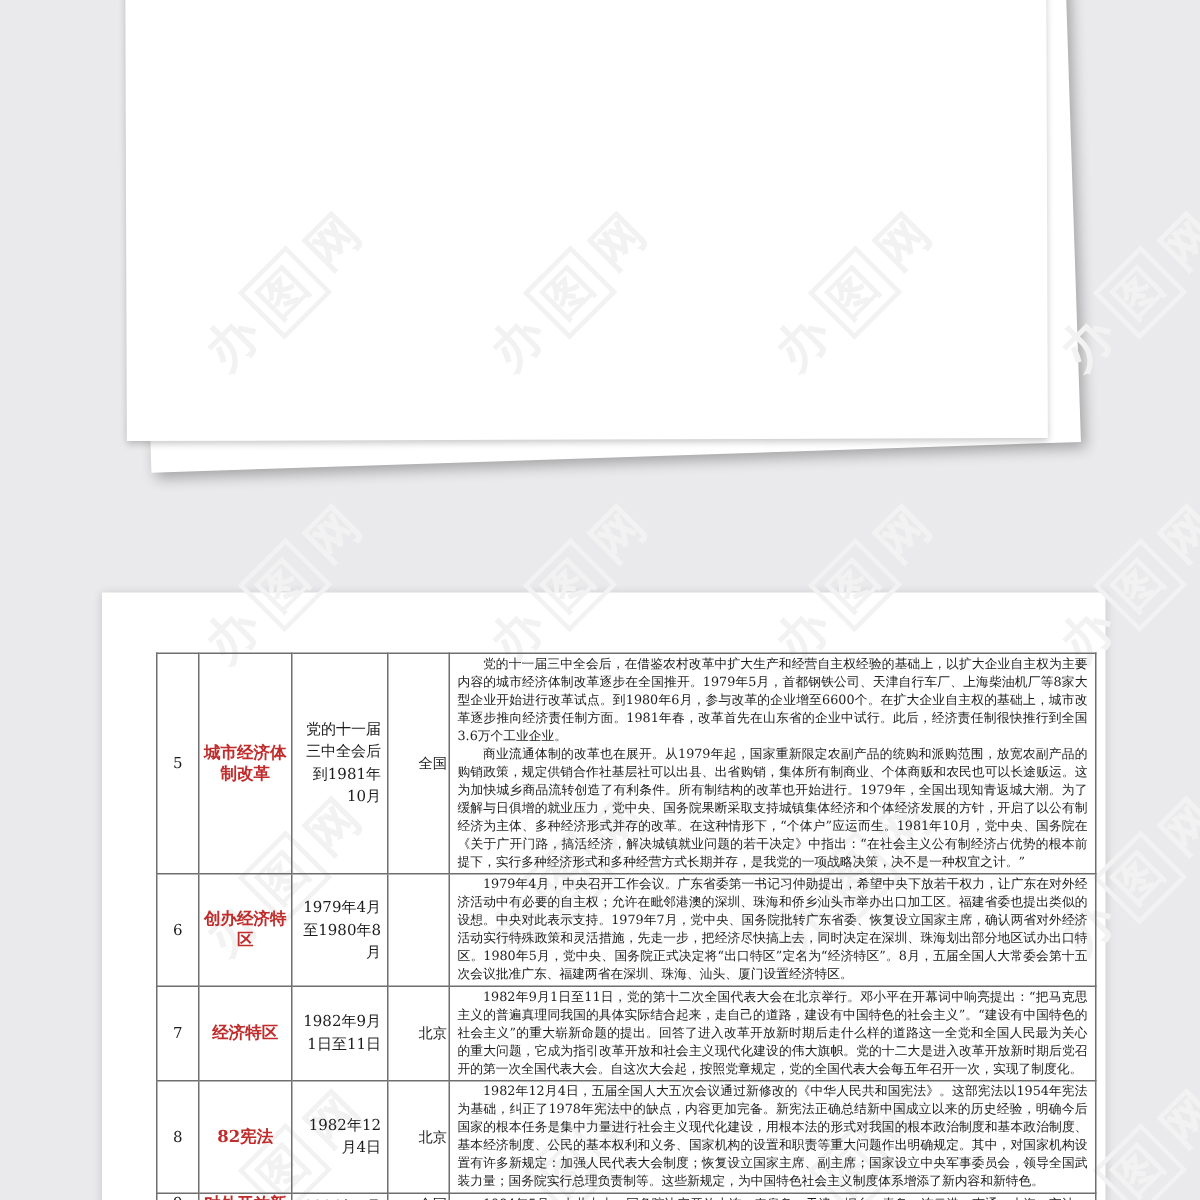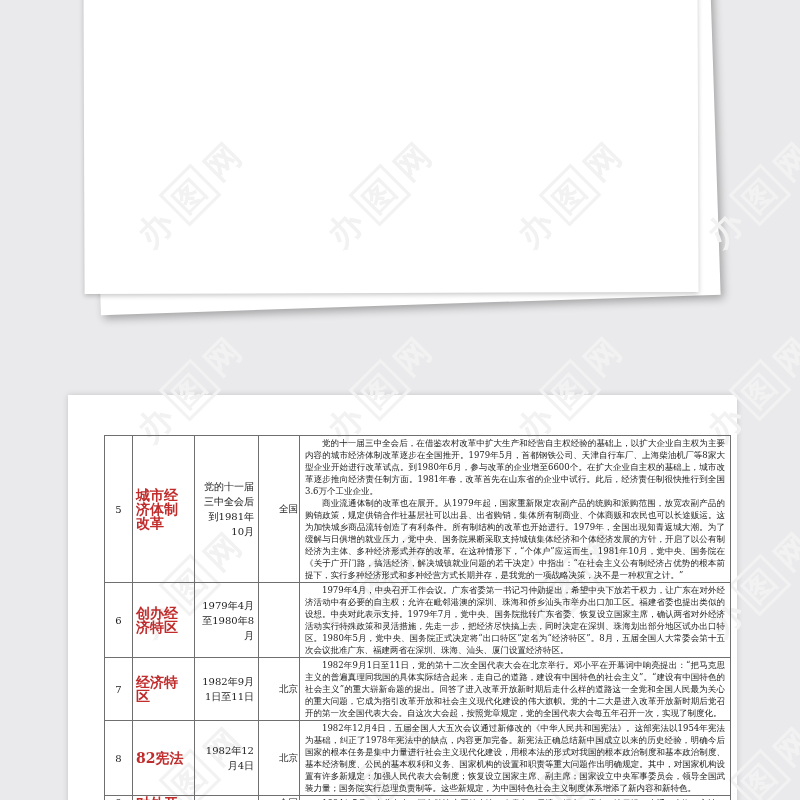--- a/index.html
+++ b/index.html
@@ -67,23 +67,23 @@
     width: 594px;
     color: #1c1c1c;
   }
   table.events td {
     border: 1px solid #6f6f6f;
     vertical-align: middle;
     background: transparent;
   }
   td.num  { width: 25px;  text-align: center; font-size: 10px; }
   td.event{
-    width: 55px; text-align: left;
+    width: 55px; text-align: center;
     color: #c02b2b; font-weight: bold;
-    font-size: 14px; line-height: 14px; padding: 0 3px;
+    font-size: 11px; line-height: 14px; padding: 0 3px;
   }
   td.date { width: 55px; text-align: right; font-size: 10px;  line-height: 15px; padding: 1px 4px; }
   td.loc  { width: 38px; text-align: right; font-size: 9.5px; }
   td.desc {
     width: 420px;
     font-size: 8.5px; line-height: 12px;
     padding: 1px 5px;
     text-align: justify;
   }
   td.desc p { margin: 0; text-indent: 2em; }

